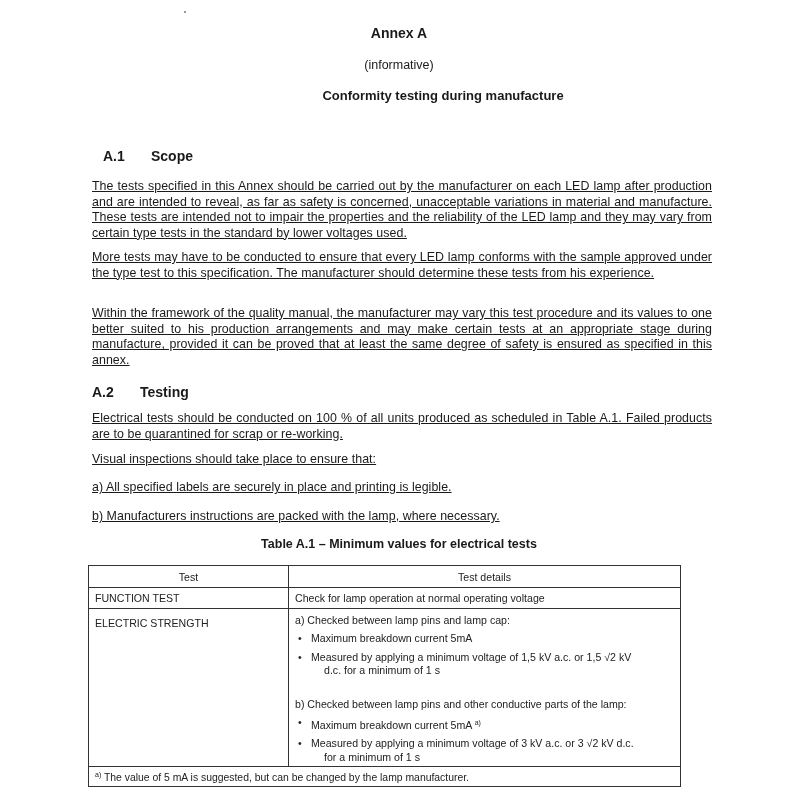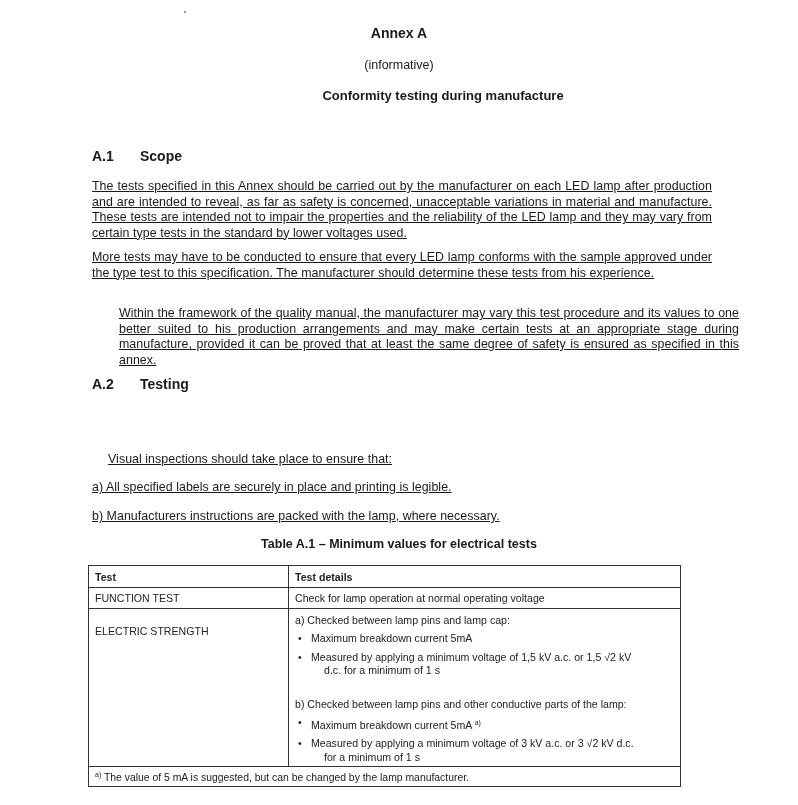--- a/index.html
+++ b/index.html
@@ -80,22 +80,22 @@
     border-collapse: collapse;
     font-size: 10.6px;
     color: #222;
   }
   table.t td, table.t th {
     border: 1px solid #333;
     padding: 0 6px;
     vertical-align: top;
   }
   table.t th {
-    font-weight: bold;
-    text-align: left;
+    font-weight: normal;
+    text-align: center;
     height: 21px;
     vertical-align: middle;
   }
   table.t td.col1 { width: 187px; }
   .row-simple td { height: 20px; vertical-align: middle !important; }
   .detail-block { padding-top: 4px; }
   .detail-line { line-height: 15px; margin-bottom: 4px; }
   .bullet {
     position: relative;
     padding-left: 16px;
@@ -121,48 +121,49 @@
 </head>
 <body>
 
 <div class="page">
   <div class="mark"></div>
 
   <div class="center annex-title">Annex A</div>
   <div class="center annex-sub">(informative)</div>
   <div class="center annex-heading">Conformity testing during manufacture</div>
 
-  <div class="section-head" style="top:148px;">
+  <div class="section-head" style="top:148px;margin-left:11px;">
     <span class="num">A.1</span><span>Scope</span>
   </div>
   <div class="para" style="top:179px;">The tests specified in this Annex should be carried out by the manufacturer on each LED lamp after production and are intended to reveal, as far as safety is concerned, unacceptable variations in material and manufacture. These tests are intended not to impair the properties and the reliability of the LED lamp and they may vary from certain type tests in the standard by lower voltages used.</div>
   <div class="para" style="top:250px;">More tests may have to be conducted to ensure that every LED lamp conforms with the sample approved under the type test to this specification. The manufacturer should determine these tests from his experience.</div>
-  <div class="para" style="top:306px;margin-left:27px;">Within the framework of the quality manual, the manufacturer may vary this test procedure and its values to one better suited to his production arrangements and may make certain tests at an appropriate stage during manufacture, provided it can be proved that at least the same degree of safety is ensured as specified in this annex.</div>
+  <div class="para" style="top:306px;">Within the framework of the quality manual, the manufacturer may vary this test procedure and its values to one better suited to his production arrangements and may make certain tests at an appropriate stage during manufacture, provided it can be proved that at least the same degree of safety is ensured as specified in this annex.</div>
 
-  <div class="section-head" style="top:376px;">
+  <div class="section-head" style="top:384px;">
     <span class="num">A.2</span><span>Testing</span>
   </div>
-  <div class="para nojust" style="top:452px;margin-left:16px;">Visual inspections should take place to ensure that:</div>
+  <div class="para" style="top:411px;">Electrical tests should be conducted on 100 % of all units produced as scheduled in Table A.1. Failed products are to be quarantined for scrap or re-working.</div>
+  <div class="para nojust" style="top:452px;">Visual inspections should take place to ensure that:</div>
   <div class="para nojust" style="top:480px;">a) All specified labels are securely in place and printing is legible.</div>
   <div class="para nojust" style="top:509px;">b) Manufacturers instructions are packed with the lamp, where necessary.</div>
 
   <div class="table-caption">Table A.1 – Minimum values for electrical tests</div>
 
   <table class="t">
     <tbody>
         <tr>
       <th>Test</th>
       <th>Test details</th>
     </tr>
     <tr class="row-simple">
       <td class="col1">FUNCTION TEST</td>
       <td>Check for lamp operation at normal operating voltage</td>
     </tr>
     <tr>
-      <td class="col1" style="padding-top:16px;">ELECTRIC STRENGTH</td>
+      <td class="col1" style="padding-top:8px;">ELECTRIC STRENGTH</td>
       <td>
         <div class="detail-block">
           <div class="detail-line">a) Checked between lamp pins and lamp cap:</div>
           <div class="bullet">
             <span class="dot">•</span>
             <span>Maximum breakdown current 5mA</span>
           </div>
           <div class="bullet">
             <span class="dot">•</span>
             <span>Measured by applying a minimum voltage of 1,5 kV a.c. or 1,5 √2 kV</span>

